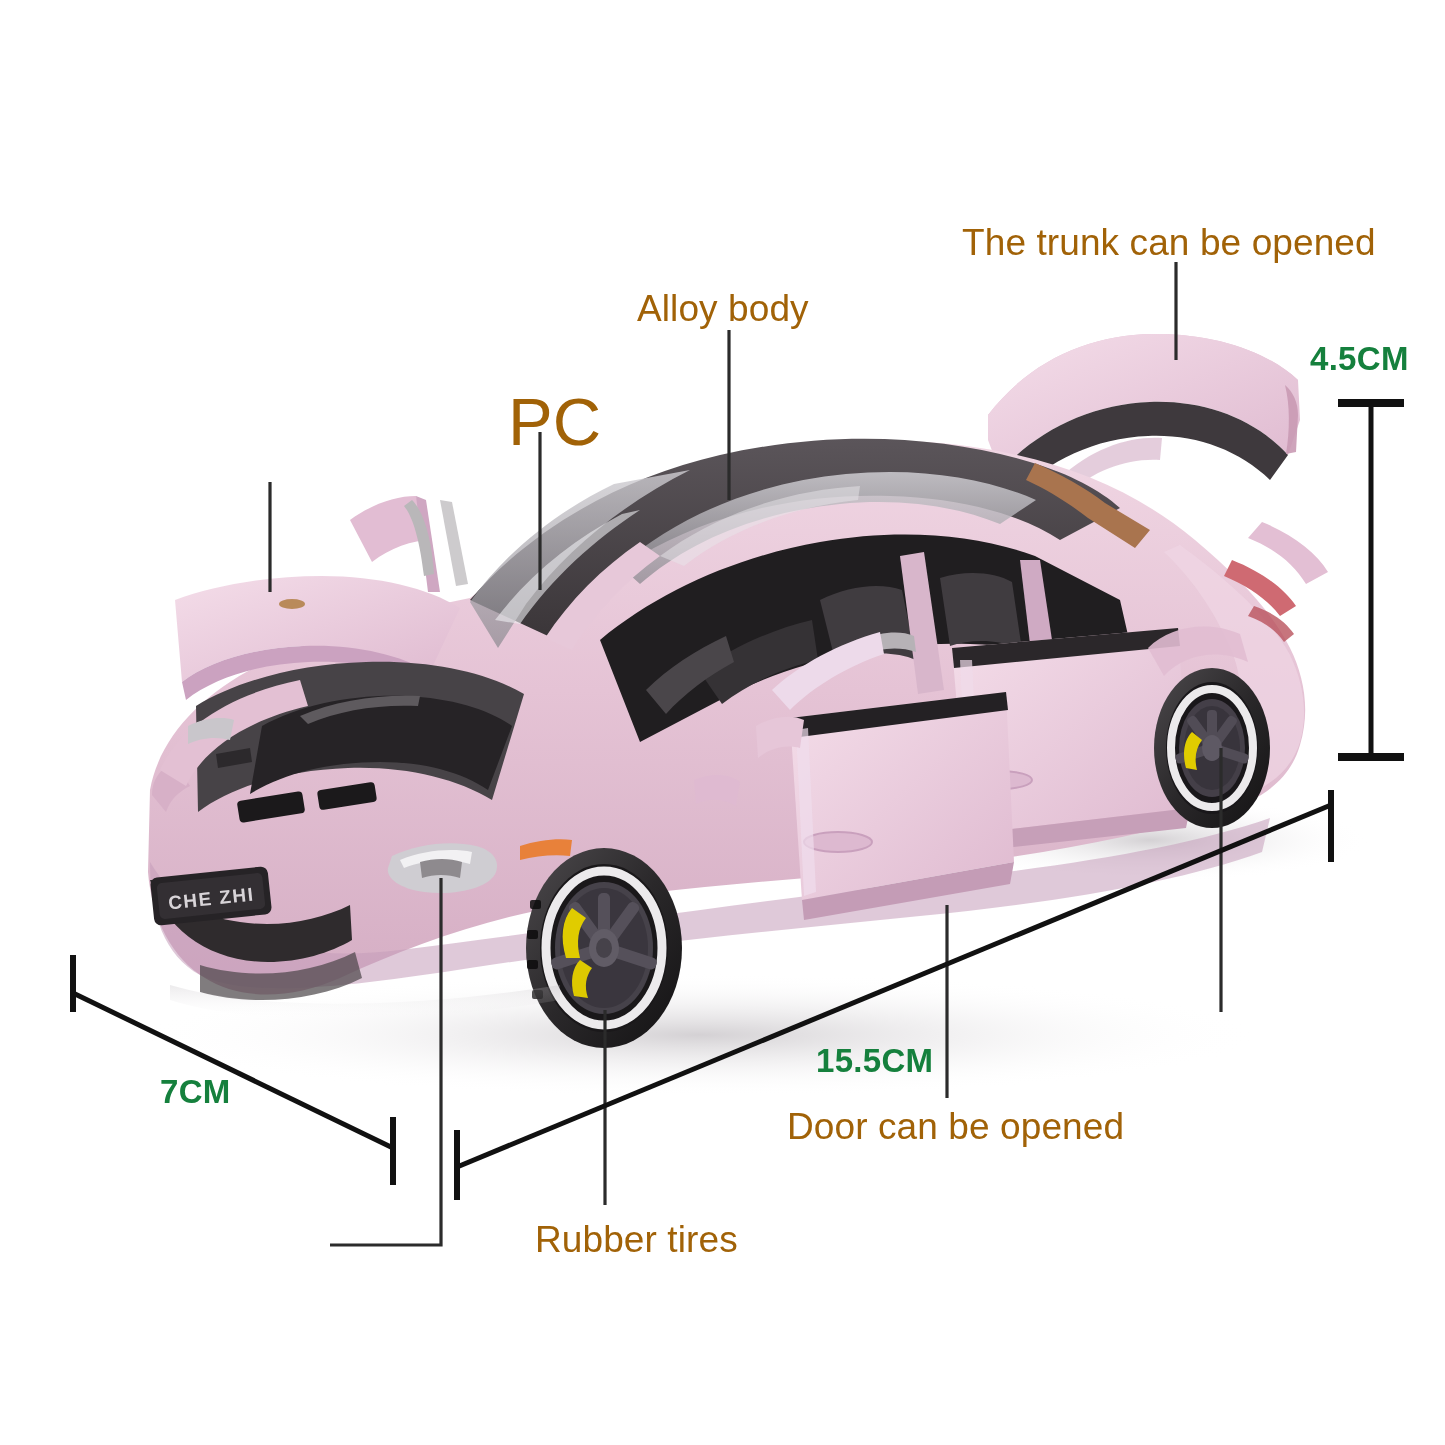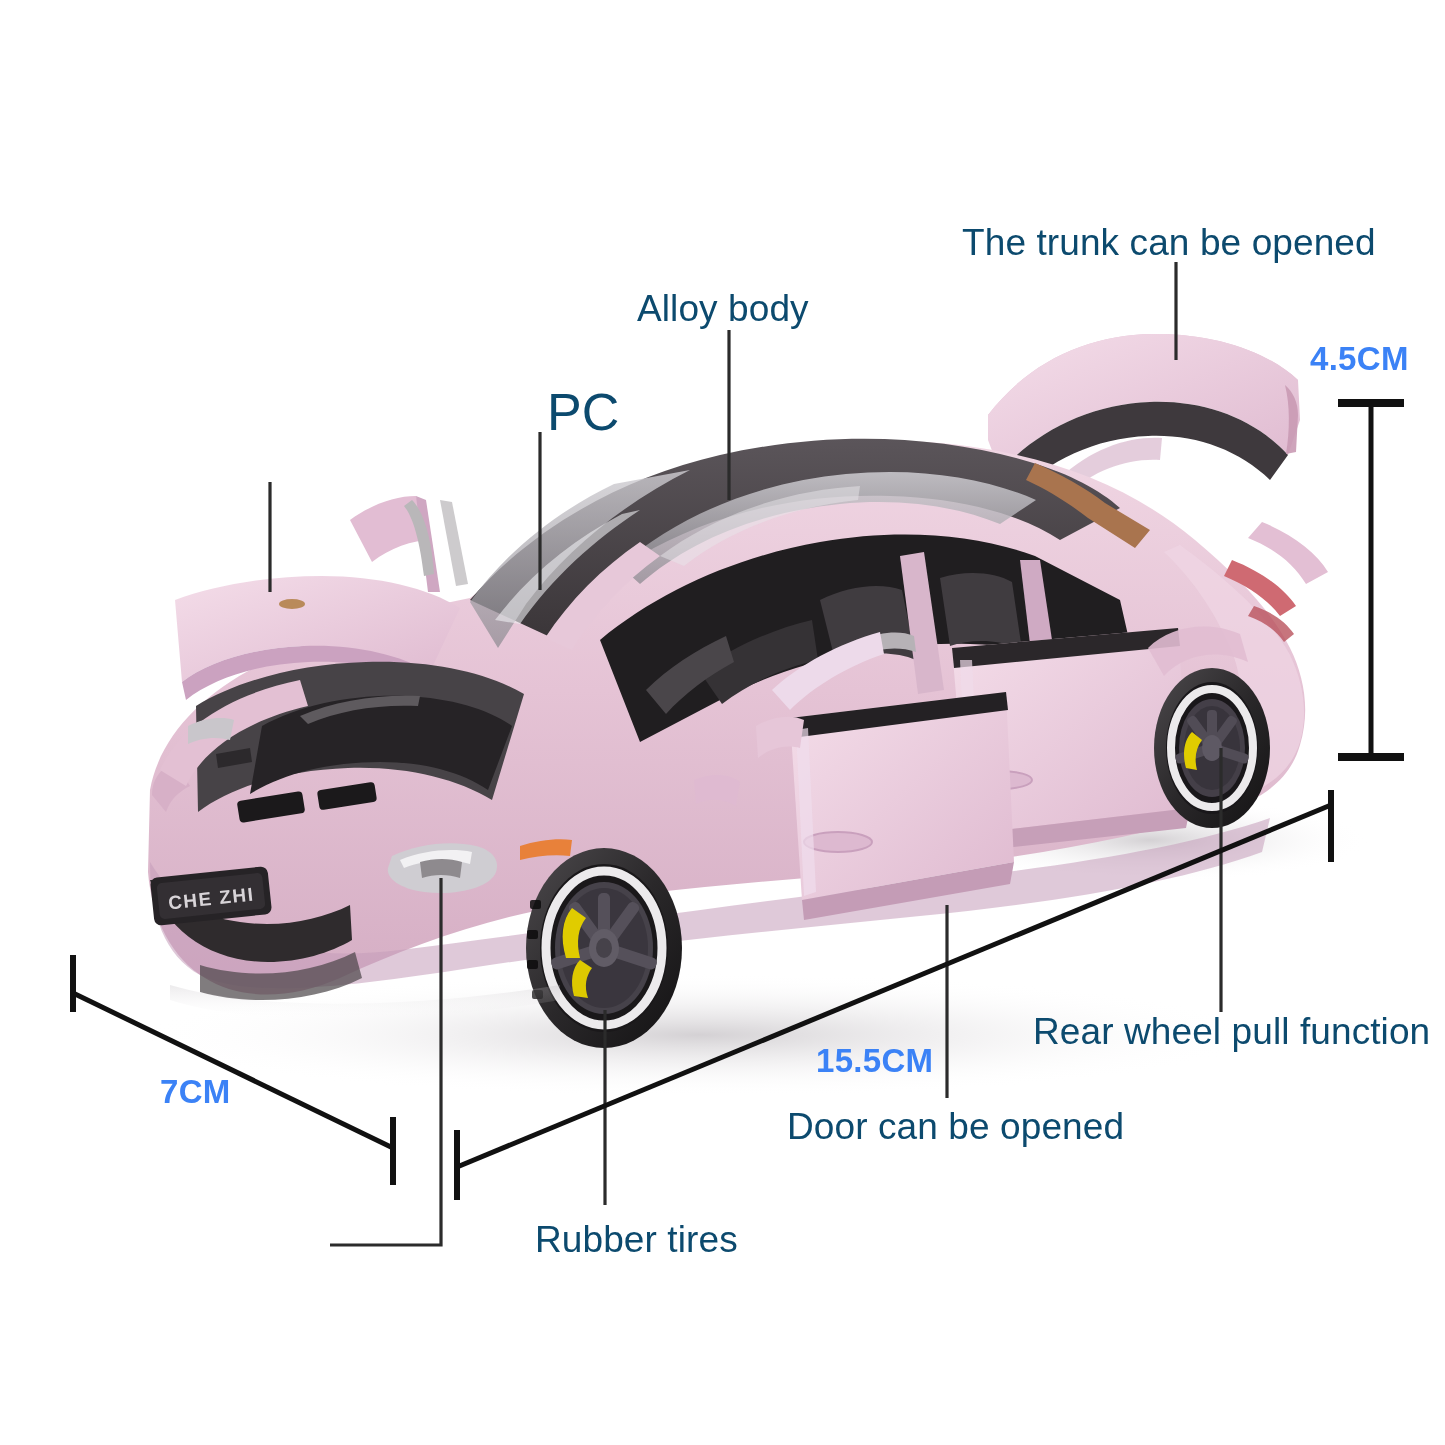--- a/index.html
+++ b/index.html
@@ -1,23 +1,23 @@
 <!DOCTYPE html>
 <html><head>
 <meta charset="utf-8">
 <style>
   html,body{margin:0;padding:0;background:#fff;}
   body{width:1445px;height:1445px;overflow:hidden;font-family:"Liberation Sans",sans-serif;}
   #stage{position:relative;width:1445px;height:1445px;background:#ffffff;}
   #art{position:absolute;inset:0;}
-  .lbl{position:absolute;color:#0c4a6e;font-family:"Liberation Sans",sans-serif;
+  .lbl{position:absolute;color:#a16207;font-family:"Liberation Sans",sans-serif;
        font-size:37px;line-height:1.18;white-space:pre;letter-spacing:.1px;}
-  .dim{position:absolute;color:#3b82f6;font-family:"Liberation Sans",sans-serif;
+  .dim{position:absolute;color:#15803d;font-family:"Liberation Sans",sans-serif;
        font-size:33px;font-weight:bold;white-space:nowrap;letter-spacing:.3px;}
-  .pc{font-size:52px;margin-left:39px;}
+  .pc{font-size:67px;}
   #lead{position:absolute;inset:0;pointer-events:none;}
 </style>
 </head>
 <body>
 
 <div id="stage">
 
   <svg id="art" viewBox="0 0 1445 1445">
     <defs>
       <linearGradient id="gBody" x1="0" y1="0" x2="0" y2="1">
@@ -308,21 +308,20 @@
     </g>
   </svg>
 
 
   <div class="lbl pc" style="left:508px; top:382px;">PC</div>
 
   <div class="lbl" style="left:637px; top:287px;">Alloy body</div>
 
   <div class="lbl" style="left:962px; top:221px;">The trunk can be opened</div>
 
-  <div class="lbl" style="left:1033px; top:1010px;">Rear wheel pull function</div>
 
   <div class="lbl" style="left:787px; top:1105px;">Door can be opened</div>
 
   <div class="lbl" style="left:535px; top:1218px;text-align:center;">Rubber tires</div>
 
 
   <div class="dim" style="left:1310px; top:340px;">4.5CM</div>
 
   <div class="dim" style="left:816px; top:1014px;margin-top:28px;">15.5CM</div>
 

